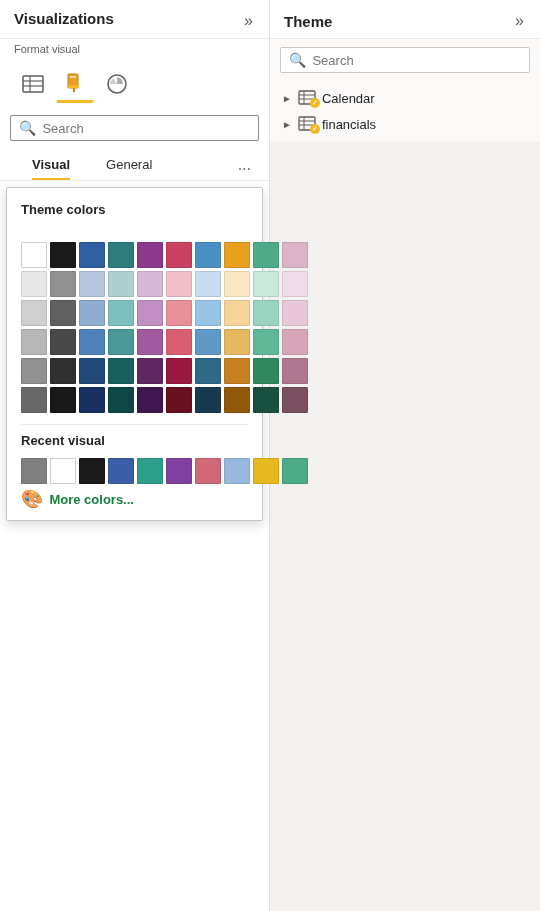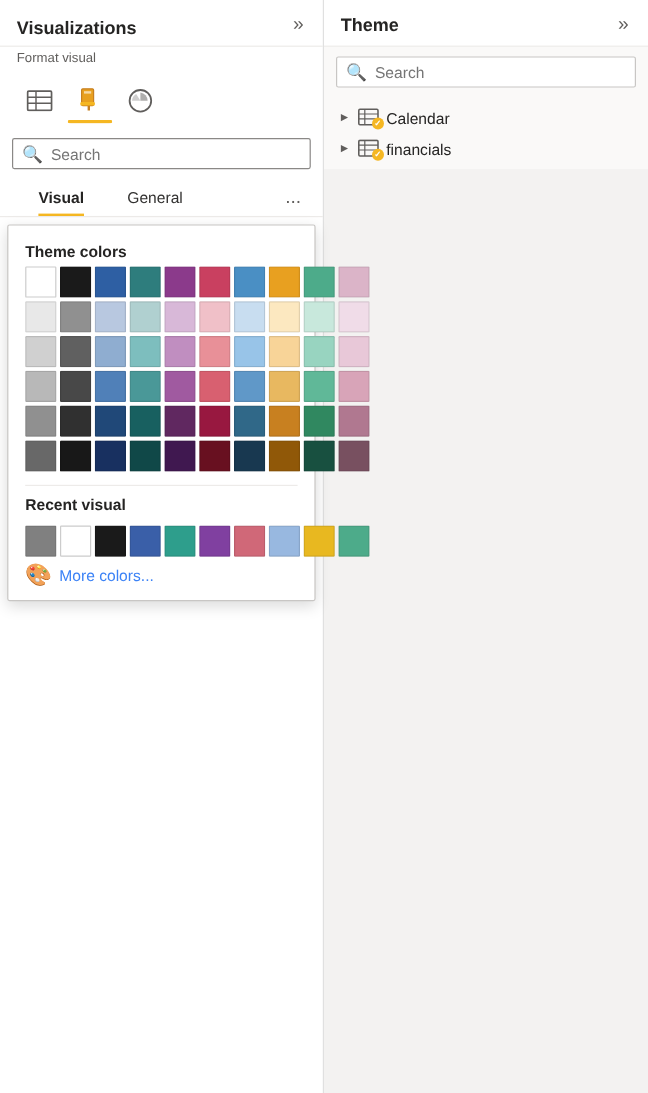--- a/index.html
+++ b/index.html
@@ -18,21 +18,21 @@
       width: 270px;
       background: #fff;
       border-right: 1px solid #e0e0e0;
       display: flex;
       flex-direction: column;
       flex-shrink: 0;
     }
 
     .panel-header {
       display: flex;
-      align-items: flex-end;
+      align-items: flex-start;
       justify-content: space-between;
       padding: 10px 12px 6px 14px;
       border-bottom: 1px solid #edebe9;
     }
 
     .panel-title {
       font-size: 15px;
       font-weight: 600;
       color: #252423;
     }
@@ -193,21 +193,21 @@
       margin: 4px 6px;
       padding: 14px 14px 10px 14px;
       box-shadow: 0 4px 12px rgba(0,0,0,0.15);
       z-index: 10;
     }
 
     .theme-colors-title {
       font-size: 13px;
       font-weight: 600;
       color: #252423;
-      margin-bottom: 5px;
+      margin-bottom: 25px;
     }
 
     .color-grid {
       display: flex;
       flex-direction: column;
       gap: 0;
     }
 
     .color-grid-row {
       display: flex;
@@ -245,21 +245,22 @@
       margin-top: 4px;
     }
 
     .more-colors-icon {
       font-size: 18px;
       color: #605e5c;
     }
 
     .more-colors-text {
       font-size: 13px;
-      color: #3b82f6;
+      color: #15803d;
+      font-weight: bold;
     }
 
     
     .right-panel {
       flex: 1;
       background: #faf9f8;
       display: flex;
       flex-direction: column;
     }
 

